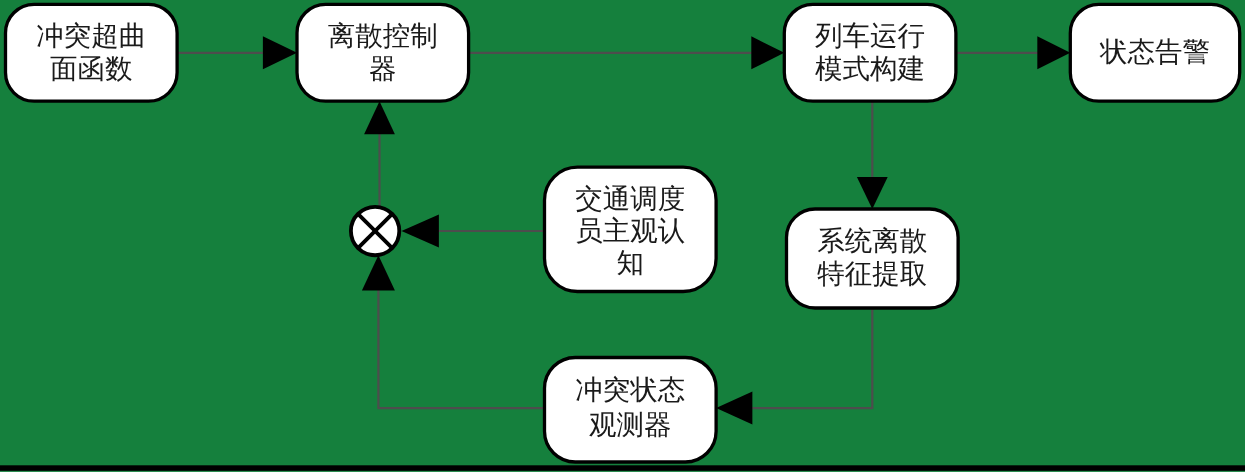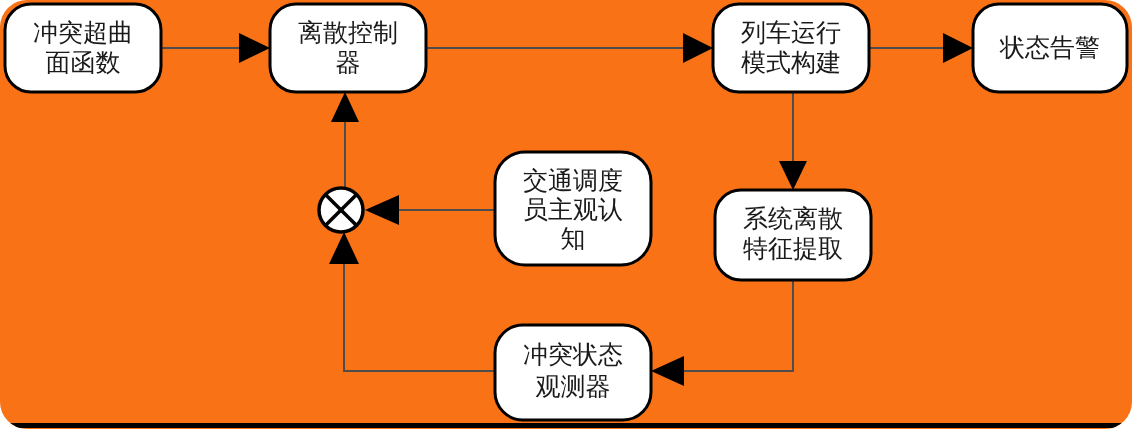--- a/index.html
+++ b/index.html
@@ -7,23 +7,22 @@
     padding: 0;
     background: #ffffff;
   }
   body {
     font-family: "DejaVu Sans", sans-serif;
   }
   #diagram-root {
     position: relative;
     width: 1132px;
     height: 429px;
-    background: #f97316;
+    background: #15803d;
     overflow: hidden;
-    border-radius: 27px;
   }
   svg#flow {
     display: block;
     width: 1132px;
     height: 429px;
   }
   .node-shape {
     fill: #ffffff;
     stroke: #000000;
     stroke-width: 3;

